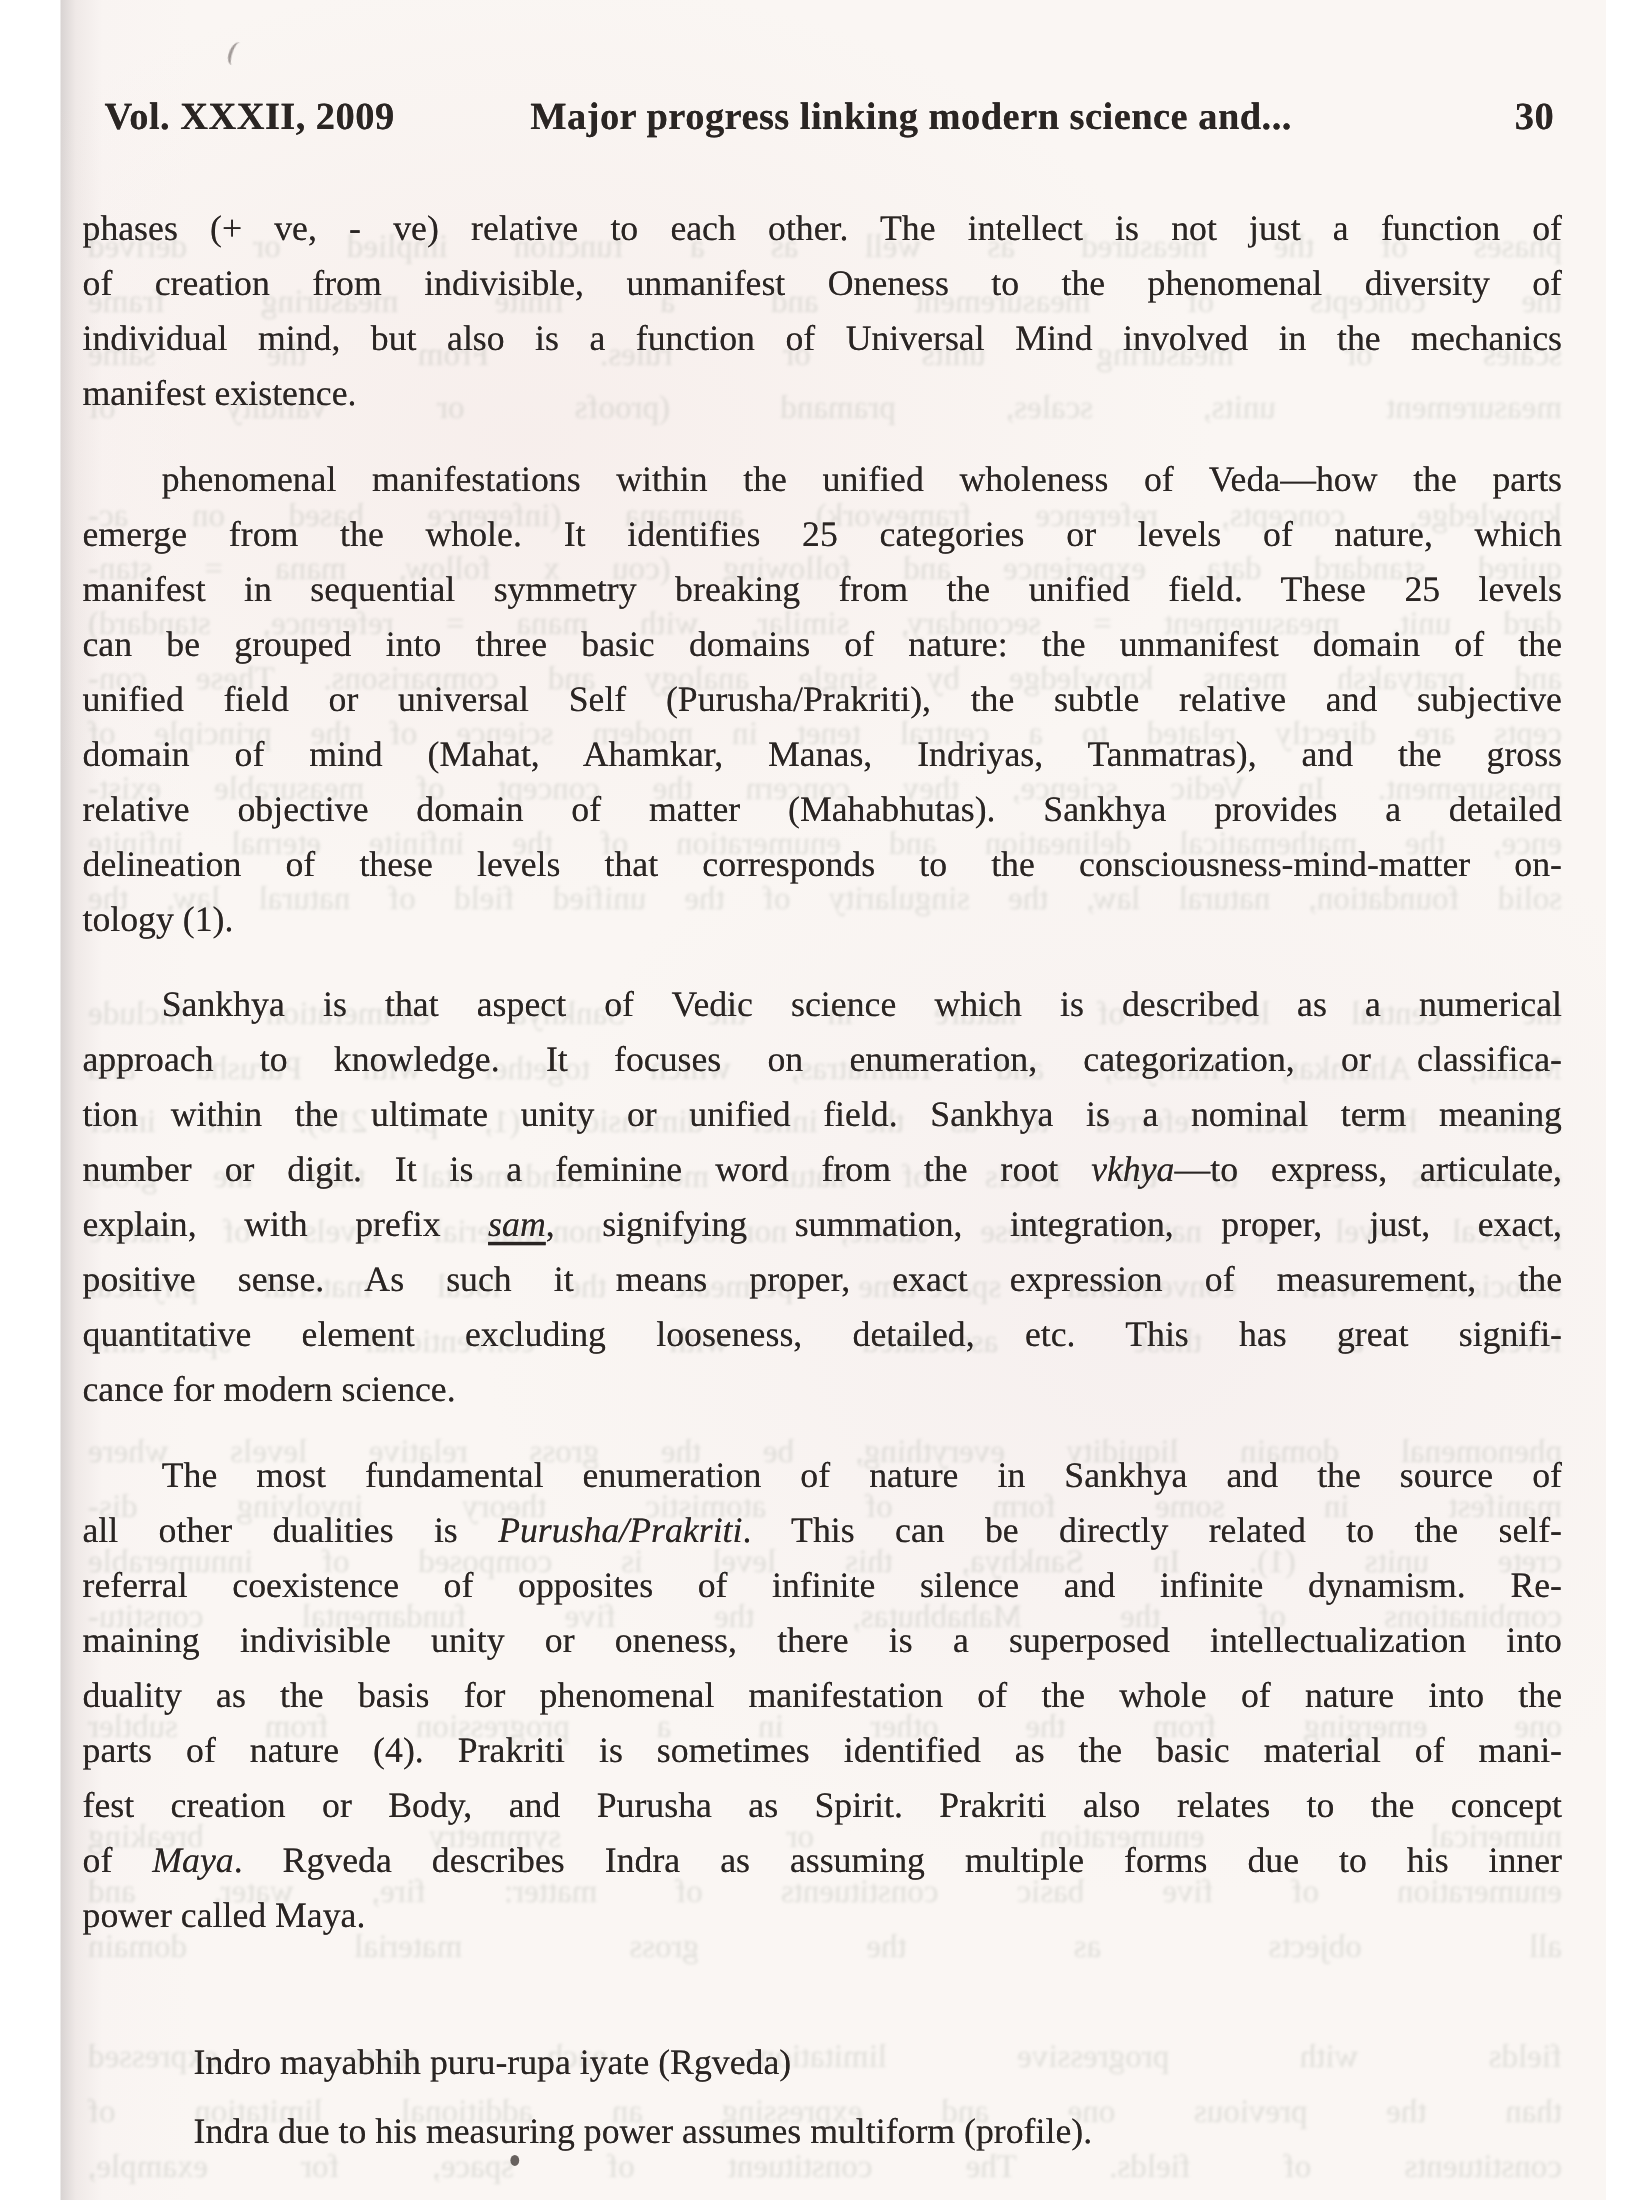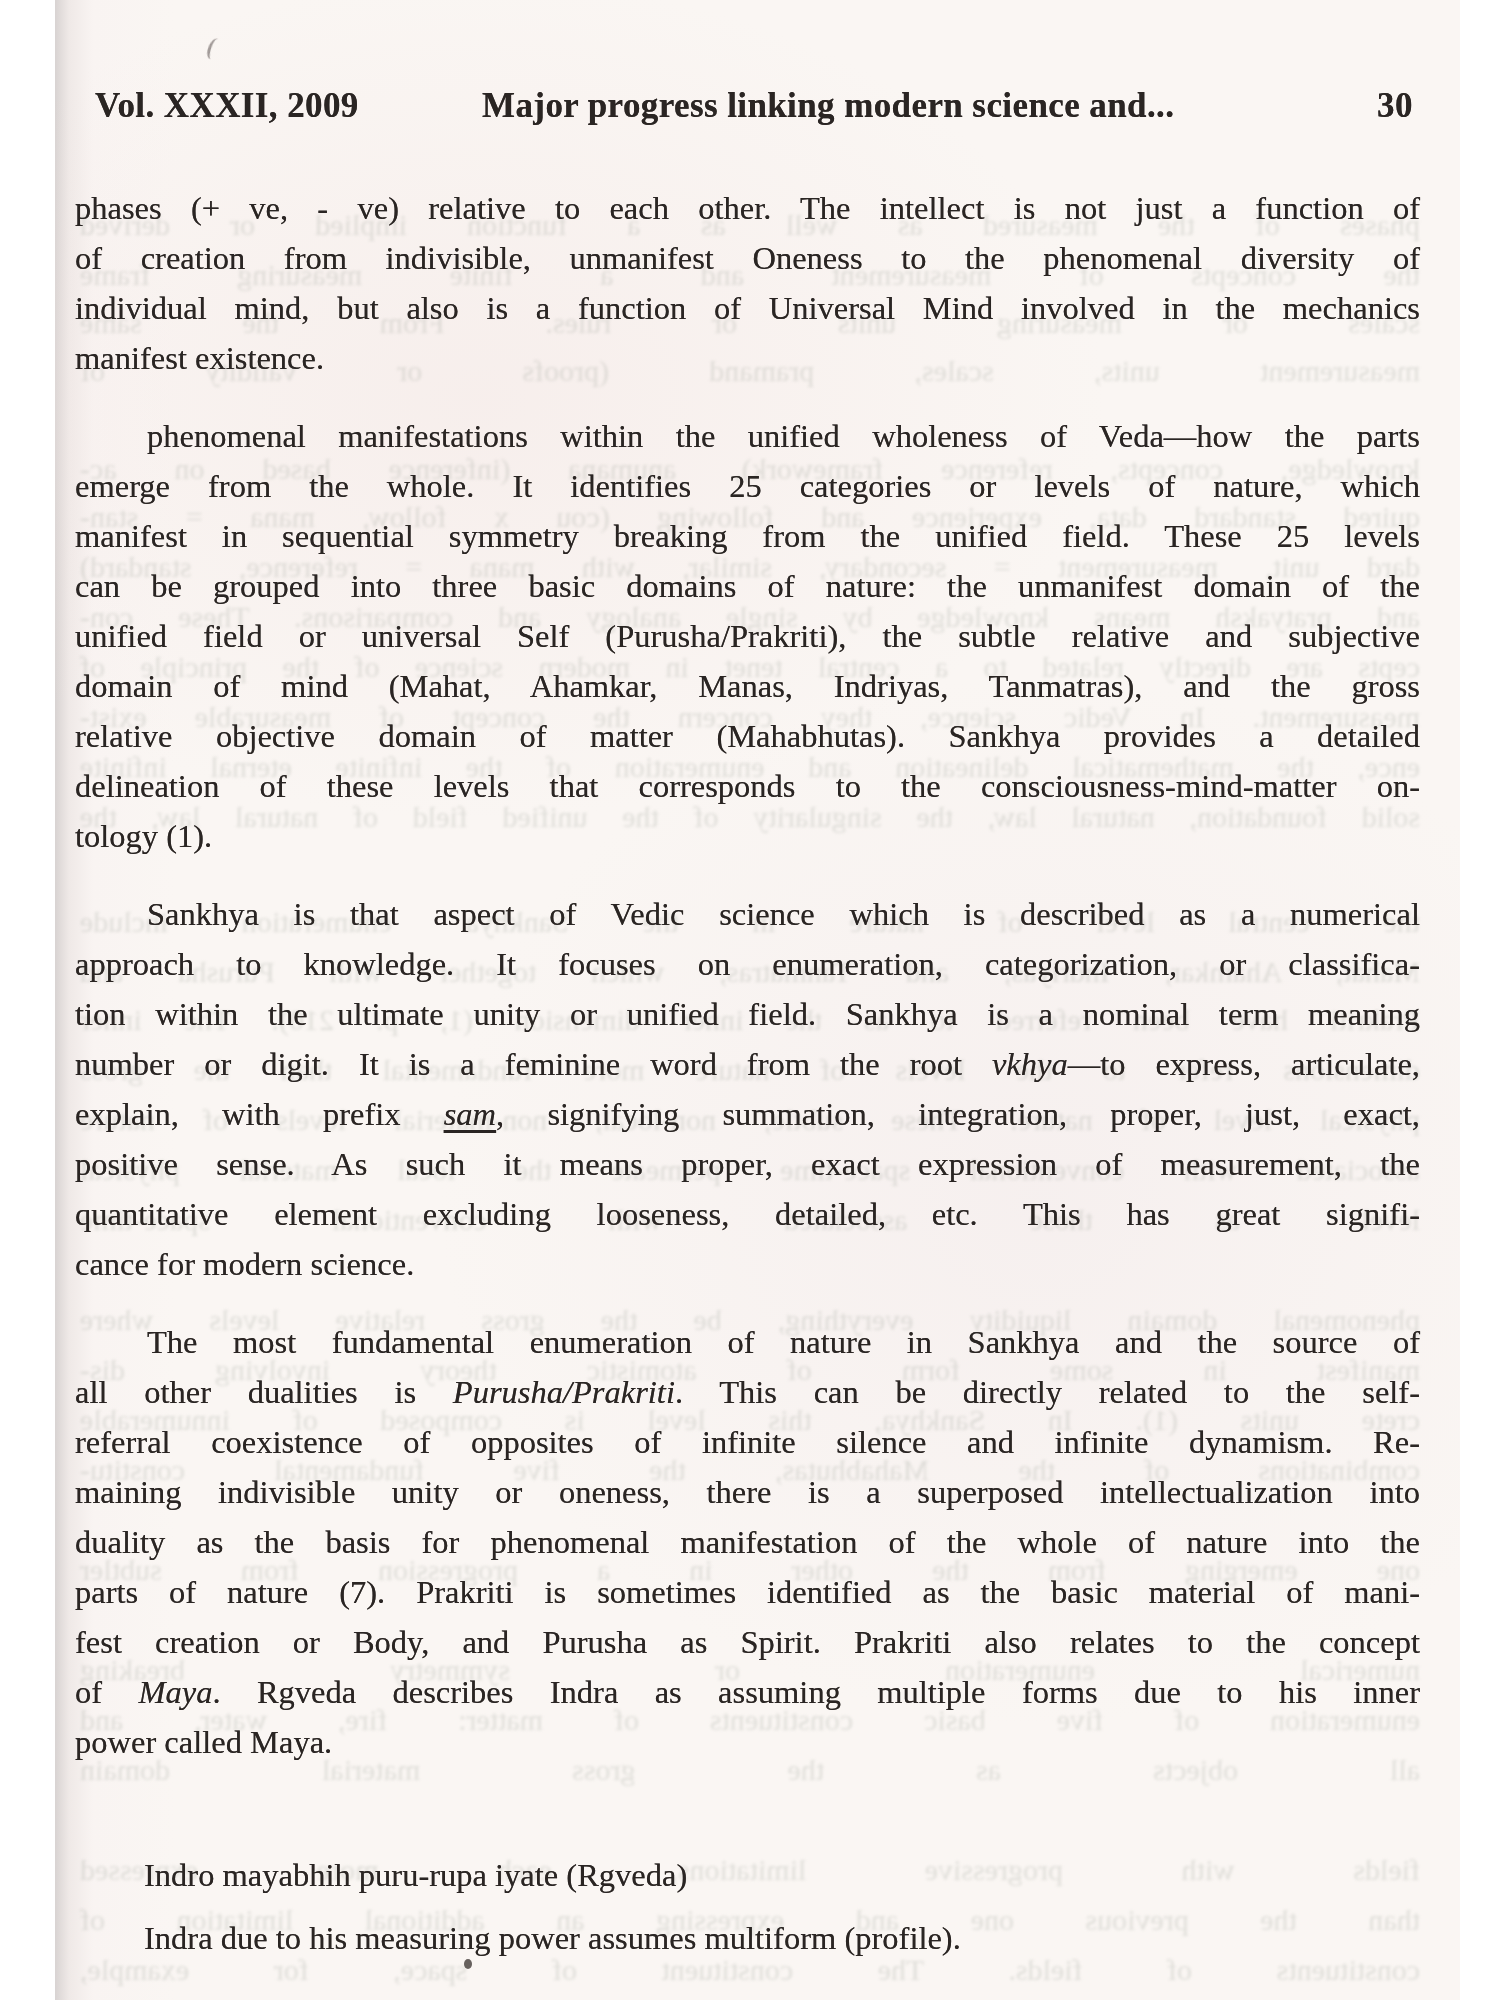--- a/index.html
+++ b/index.html
@@ -37,21 +37,21 @@
   }
   .para{margin:0;}
   .para:not(:first-child){margin-top:28px;}
   .line{text-align:justify;text-align-last:justify;-moz-text-align-last:justify;}
   .line.last{text-align-last:left;-moz-text-align-last:left;}
   .para.indent .line:first-child{text-indent:72px;}
   .i{font-style:italic;}
   .iu{font-style:italic;text-decoration:underline;text-underline-offset:5px;}
   
   .verse{
-    position:absolute;left:144px;top:1850px;z-index:2;
+    position:absolute;left:176px;top:1850px;z-index:2;
     font-size:32.5px;color:#2a2523;text-shadow:0 0 .6px rgba(42,37,35,.75);
   }
   .vline{line-height:50px;white-space:nowrap;}
   .vline + .vline{margin-top:13px;}
   
   .ghost-layer{position:absolute;left:0;top:0;width:1500px;height:2000px;z-index:1;}
   .ghost{
     position:absolute;left:80px;width:1340px;
     transform:scaleX(-1);
     filter:blur(1.6px);
@@ -135,21 +135,21 @@
       <div class="line"><span>positive sense. As such it means proper, exact expression of measurement, the</span></div>
       <div class="line"><span>quantitative element excluding looseness, detailed, etc. This has great signifi-</span></div>
       <div class="line last"><span>cance for modern science.</span></div>
     </div>
     <div class="para indent">
       <div class="line"><span>The most fundamental enumeration of nature in Sankhya and the source of</span></div>
       <div class="line"><span>all other dualities is </span><span class="i">Purusha/Prakriti</span><span>. This can be directly related to the self-</span></div>
       <div class="line"><span>referral coexistence of opposites of infinite silence and infinite dynamism. Re-</span></div>
       <div class="line"><span>maining indivisible unity or oneness, there is a superposed intellectualization into</span></div>
       <div class="line"><span>duality as the basis for phenomenal manifestation of the whole of nature into the</span></div>
-      <div class="line"><span>parts of nature (7). Prakriti is sometimes identified as the basic material of mani-</span></div>
+      <div class="line"><span>parts of nature (4). Prakriti is sometimes identified as the basic material of mani-</span></div>
       <div class="line"><span>fest creation or Body, and Purusha as Spirit. Prakriti also relates to the concept</span></div>
       <div class="line"><span>of </span><span class="i">Maya</span><span>. Rgveda describes Indra as assuming multiple forms due to his inner</span></div>
       <div class="line last"><span>power called Maya.</span></div>
     </div>
   </div>
 
 <div class="verse" id="verse">
     <div class="vline">Indro mayabhih puru-rupa iyate (Rgveda)</div>
     <div class="vline">Indra due to his measuring power assumes multiform (profile).</div>
   </div>

